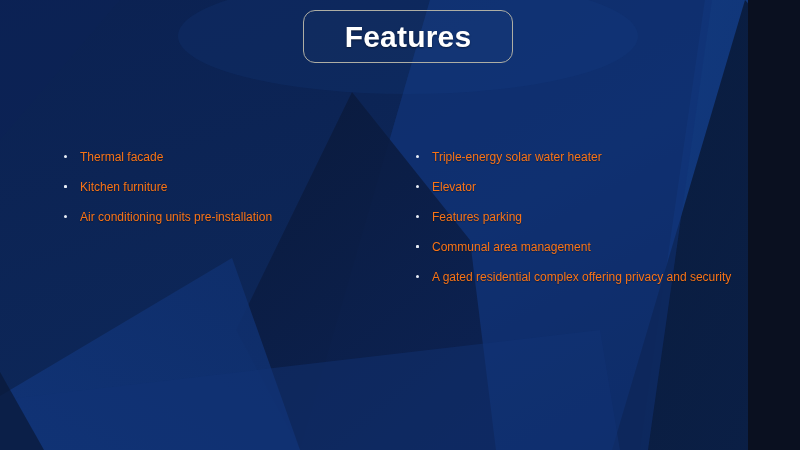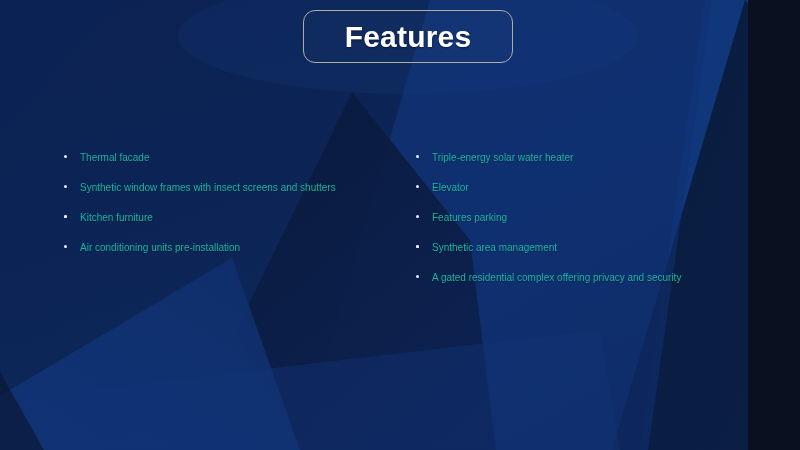--- a/index.html
+++ b/index.html
@@ -64,22 +64,22 @@
 
   .bullet-list {
     list-style: none;
     margin: 0;
     padding: 0;
   }
   .bullet-item {
     position: relative;
     padding-left: 20px;
     margin-bottom: 11px;
-    color: #14b8a6;
-    font-size: 10px;
+    color: #f97316;
+    font-size: 12px;
     line-height: 19px;
     text-shadow: 0 1px 1px rgba(0,0,0,0.35);
   }
   .bullet-item:last-child { margin-bottom: 8px; }
   .bullet-dot {
     position: absolute;
     left: 4px;
     top: 7px;
     width: 3.4px;
     height: 3.4px;
@@ -150,24 +150,20 @@
   </div>
 
   <div id="column-left" class="column">
     <ul class="bullet-list">
       <li class="bullet-item">
         <span class="bullet-dot"></span>
         <span class="bullet-text">Thermal facade</span>
       </li>
       <li class="bullet-item">
         <span class="bullet-dot"></span>
-        <span class="bullet-text">Synthetic window frames with insect screens and shutters</span>
-      </li>
-      <li class="bullet-item">
-        <span class="bullet-dot"></span>
       </li>
       <li class="bullet-item">
         <span class="bullet-dot"></span>
         <span class="bullet-text">Kitchen furniture</span>
       </li>
       <li class="bullet-item">
         <span class="bullet-dot"></span>
         <span class="bullet-text">Air conditioning units pre-installation</span>
       </li>
     </ul>
@@ -185,21 +181,21 @@
       </li>
       <li class="bullet-item">
         <span class="bullet-dot"></span>
         <span class="bullet-text">Features parking</span>
       </li>
       <li class="bullet-item">
         <span class="bullet-dot"></span>
       </li>
       <li class="bullet-item">
         <span class="bullet-dot"></span>
-        <span class="bullet-text">Synthetic area management</span>
+        <span class="bullet-text">Communal area management</span>
       </li>
       <li class="bullet-item">
         <span class="bullet-dot"></span>
         <span class="bullet-text">A gated residential complex offering privacy and security</span>
       </li>
     </ul>
   </div>
 
 </div>
 

